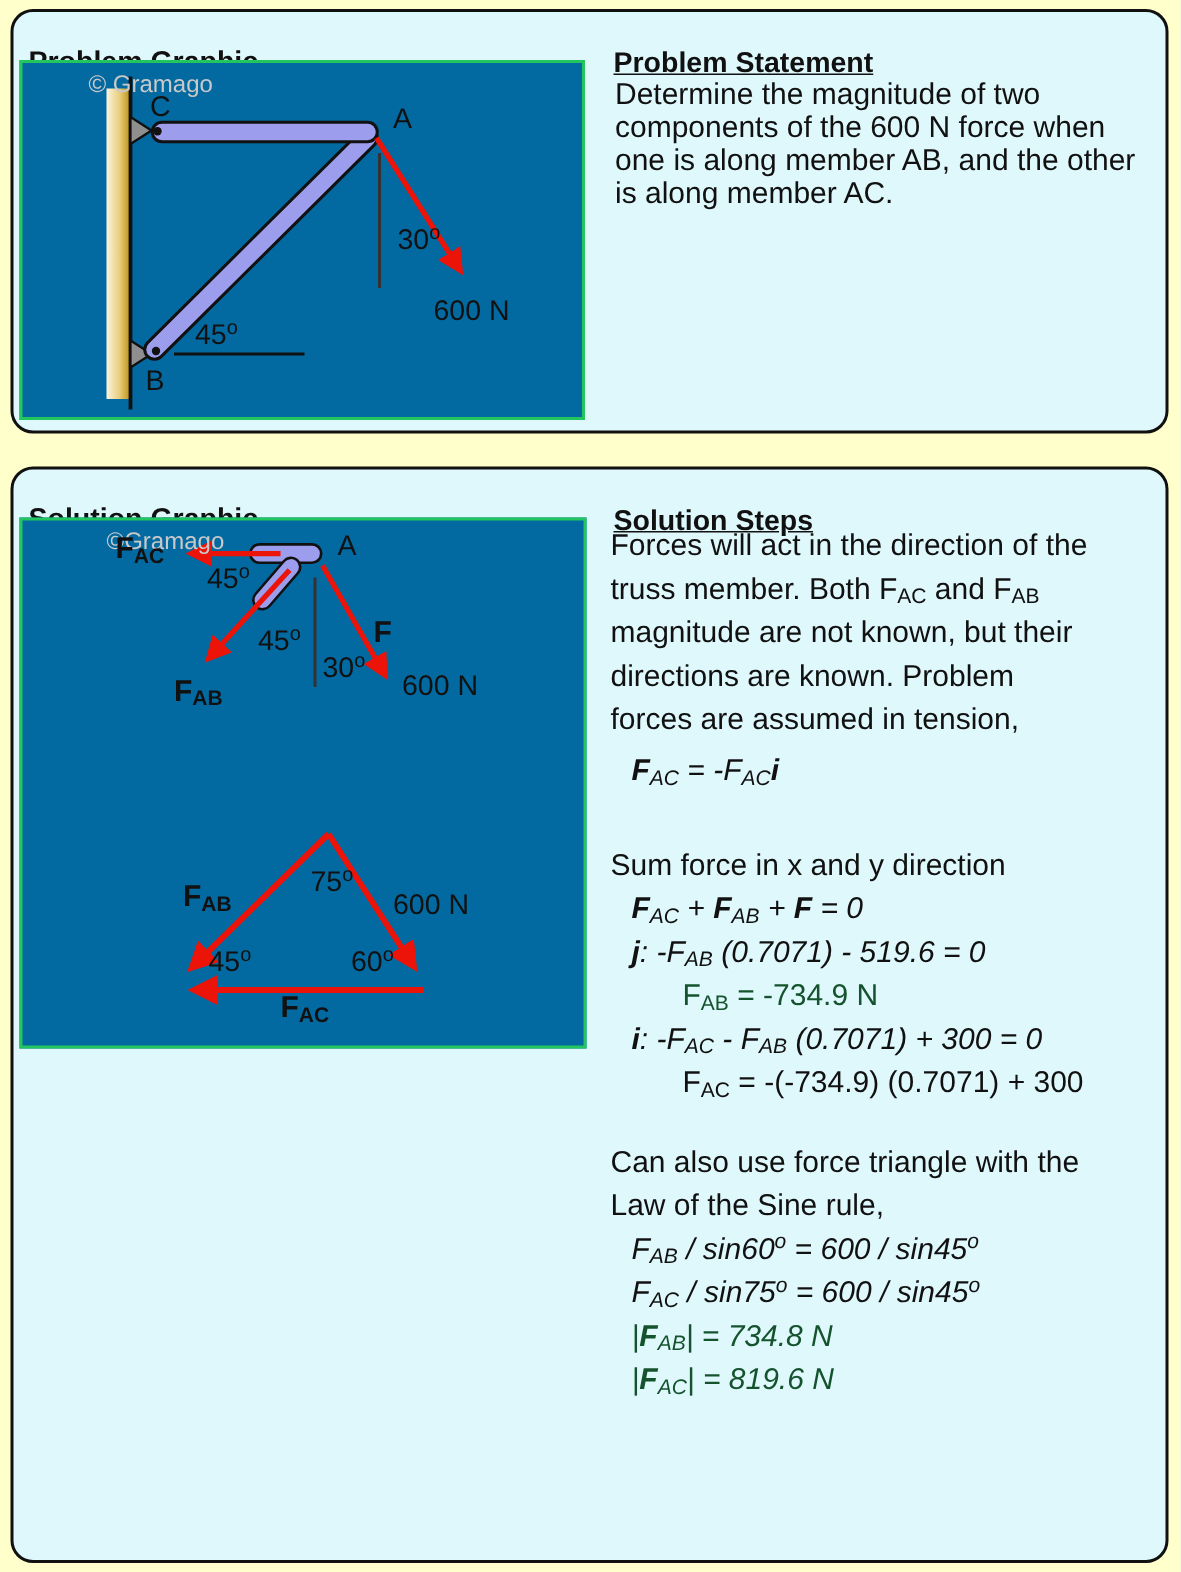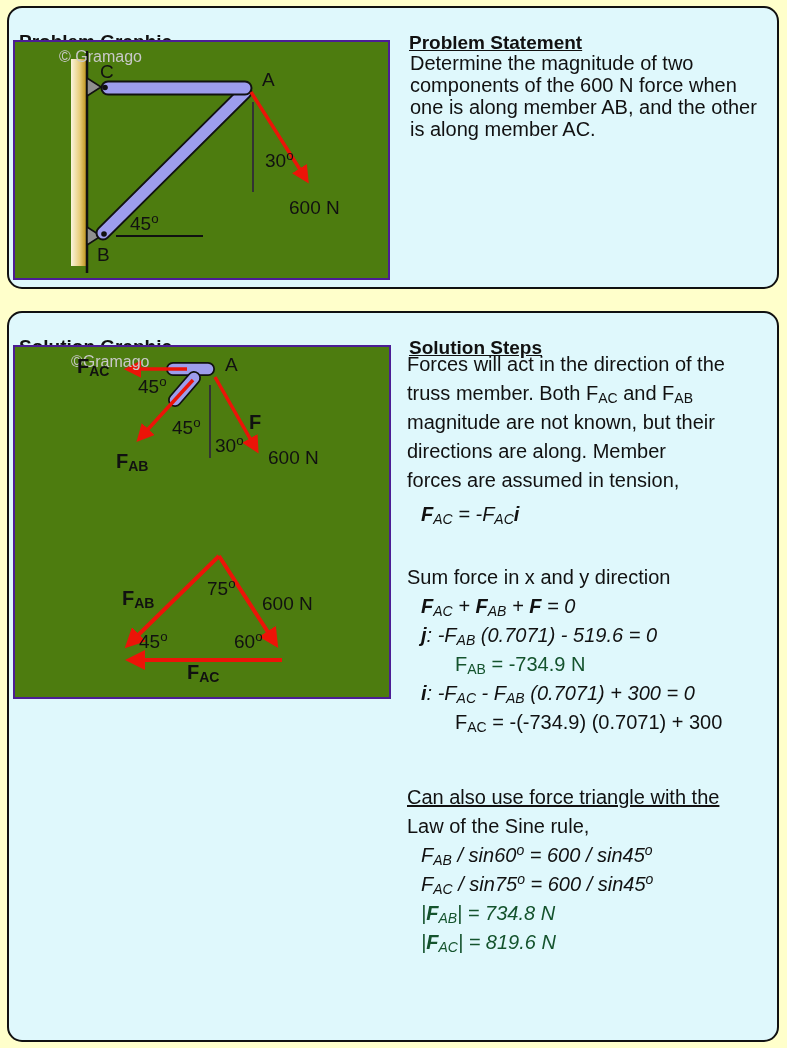--- a/index.html
+++ b/index.html
@@ -5,21 +5,21 @@
   html,body{margin:0;padding:0;}
   body{background:#FFFFCB;font-family:"Liberation Sans","DejaVu Sans",sans-serif;color:#111;}
   .page{position:relative;width:787px;height:1048px;background:#FFFFCB;overflow:hidden;}
   .panel{position:absolute;left:7px;width:772px;background:#DFF8FC;border:2px solid #111;
          border-radius:15px;box-sizing:border-box;}
   #panel-problem{top:6px;height:283px;}
   #panel-solution{top:311px;height:731px;}
   .panel-title{position:absolute;left:10px;top:7px;font-size:19px;font-weight:bold;white-space:nowrap;}
   .side-title{position:absolute;left:400px;top:8px;font-size:19px;font-weight:bold;
               text-decoration:underline;white-space:nowrap;}
-  .gbox{position:absolute;left:4px;top:32px;background:#4d7c0f;border:2px solid #4c1d95;box-sizing:border-box;}
+  .gbox{position:absolute;left:4px;top:32px;background:#0369a1;border:2px solid #22c55e;box-sizing:border-box;}
   #gbox-problem{width:377px;height:240px;}
   #gbox-solution{width:378px;height:354px;}
   .gbox svg{position:absolute;left:0;top:0;}
   .wm{position:absolute;color:#C9C9C9;font-size:16px;white-space:nowrap;}
   .dlabel{position:absolute;font-size:19px;white-space:nowrap;}
   .fvec{font-size:20px;font-weight:bold;}
   .textcol{position:absolute;font-size:20px;}
   #statement-text{left:401px;top:44px;width:368px;}
   #statement-text .line{line-height:22px;white-space:nowrap;}
   #steps-text{left:398px;top:37px;width:375px;}
@@ -130,30 +130,30 @@
       <div class="dlabel" style="left:124px;top:284px;"><span>45</span><span class="f-sup">o</span></div>
       <div class="dlabel" style="left:219px;top:284px;"><span>60</span><span class="f-sup">o</span></div>
       <div class="dlabel fvec" style="left:172px;top:314px;"><span>F</span><span class="f-sub">AC</span></div>
     </div>
 
     <h2 class="side-title">Solution Steps</h2>
     <div class="textcol" id="steps-text">
         <div class="line"><span>Forces will act in the direction of the</span></div>
         <div class="line"><span>truss member. Both F</span><span class="f-sub">AC</span><span> and F</span><span class="f-sub">AB</span></div>
         <div class="line"><span>magnitude are not known, but their</span></div>
-        <div class="line"><span>directions are along. Member</span></div>
+        <div class="line"><span>directions are known. Problem</span></div>
         <div class="line"><span>forces are assumed in tension,</span></div>
         <div class="line ind1" style="margin-top: 5px;"><span class="f-b">F</span><span class="f-sub">AC</span><span> = -F</span><span class="f-sub">AC</span><span class="f-b">i</span></div>
         <div class="line" style="margin-top: 34px;"><span>Sum force in x and y direction</span></div>
         <div class="line ind1"><span class="f-b">F</span><span class="f-sub">AC</span><span> + </span><span class="f-b">F</span><span class="f-sub">AB</span><span> + </span><span class="f-b">F</span><span> = 0</span></div>
         <div class="line ind1"><span class="f-b">j</span><span>:  -F</span><span class="f-sub">AB</span><span> (0.7071) - 519.6 = 0</span></div>
         <div class="line red ind2"><span>F</span><span class="f-sub">AB</span><span> = -734.9 N</span></div>
         <div class="line ind1"><span class="f-b">i</span><span>:  -F</span><span class="f-sub">AC</span><span> - F</span><span class="f-sub">AB</span><span> (0.7071) + 300 = 0</span></div>
         <div class="line ind2"><span>F</span><span class="f-sub">AC</span><span> = -(-734.9) (0.7071) + 300</span></div>
-        <div class="line" style="margin-top: 46px; text-decoration: underline;"><span>Can also use force triangle with the</span></div>
+        <div class="line" style="margin-top: 24px;"><span>Can also use force triangle with the</span></div>
         <div class="line"><span>Law of the Sine rule,</span></div>
         <div class="line ind1"><span>F</span><span class="f-sub">AB</span><span> / sin60</span><span class="f-sup">o</span><span> = 600 / sin45</span><span class="f-sup">o</span></div>
         <div class="line ind1"><span>F</span><span class="f-sub">AC</span><span> / sin75</span><span class="f-sup">o</span><span> = 600 / sin45</span><span class="f-sup">o</span></div>
         <div class="line red ind1"><span>|</span><span class="f-b">F</span><span class="f-sub">AB</span><span>| = 734.8 N</span></div>
         <div class="line red ind1"><span>|</span><span class="f-b">F</span><span class="f-sub">AC</span><span>| = 819.6 N</span></div>
       </div>
   </section>
 
 </div>
 

